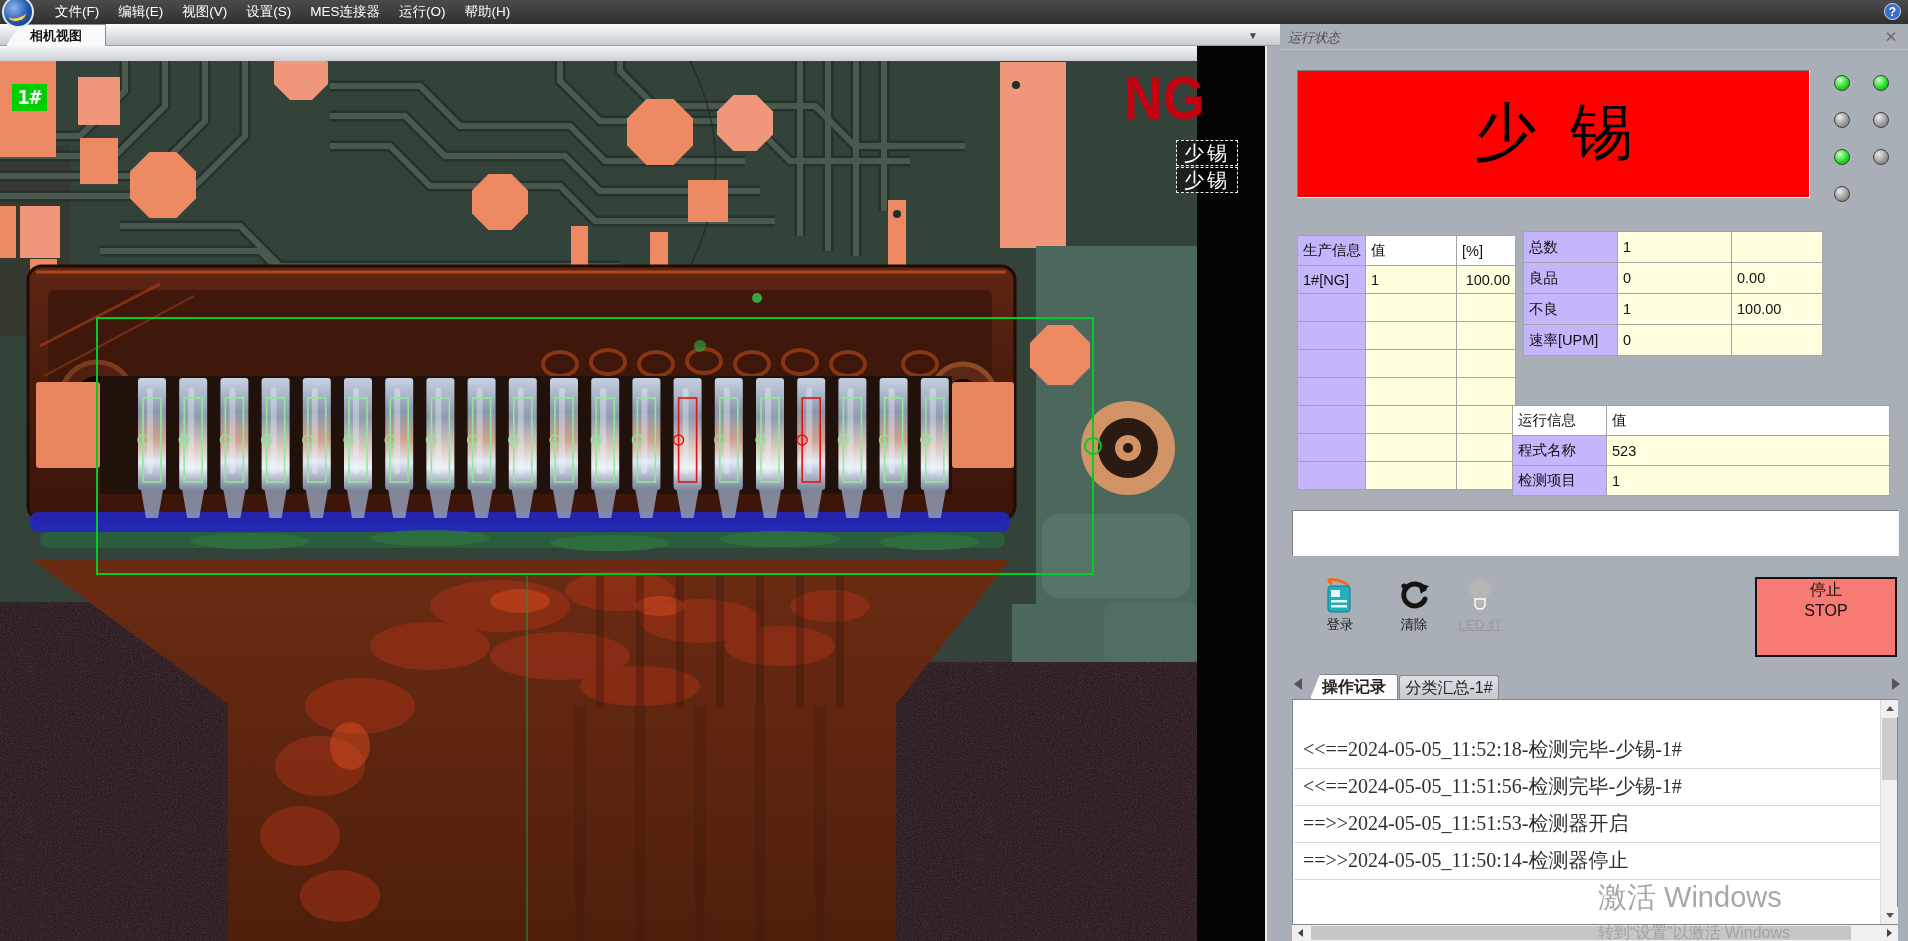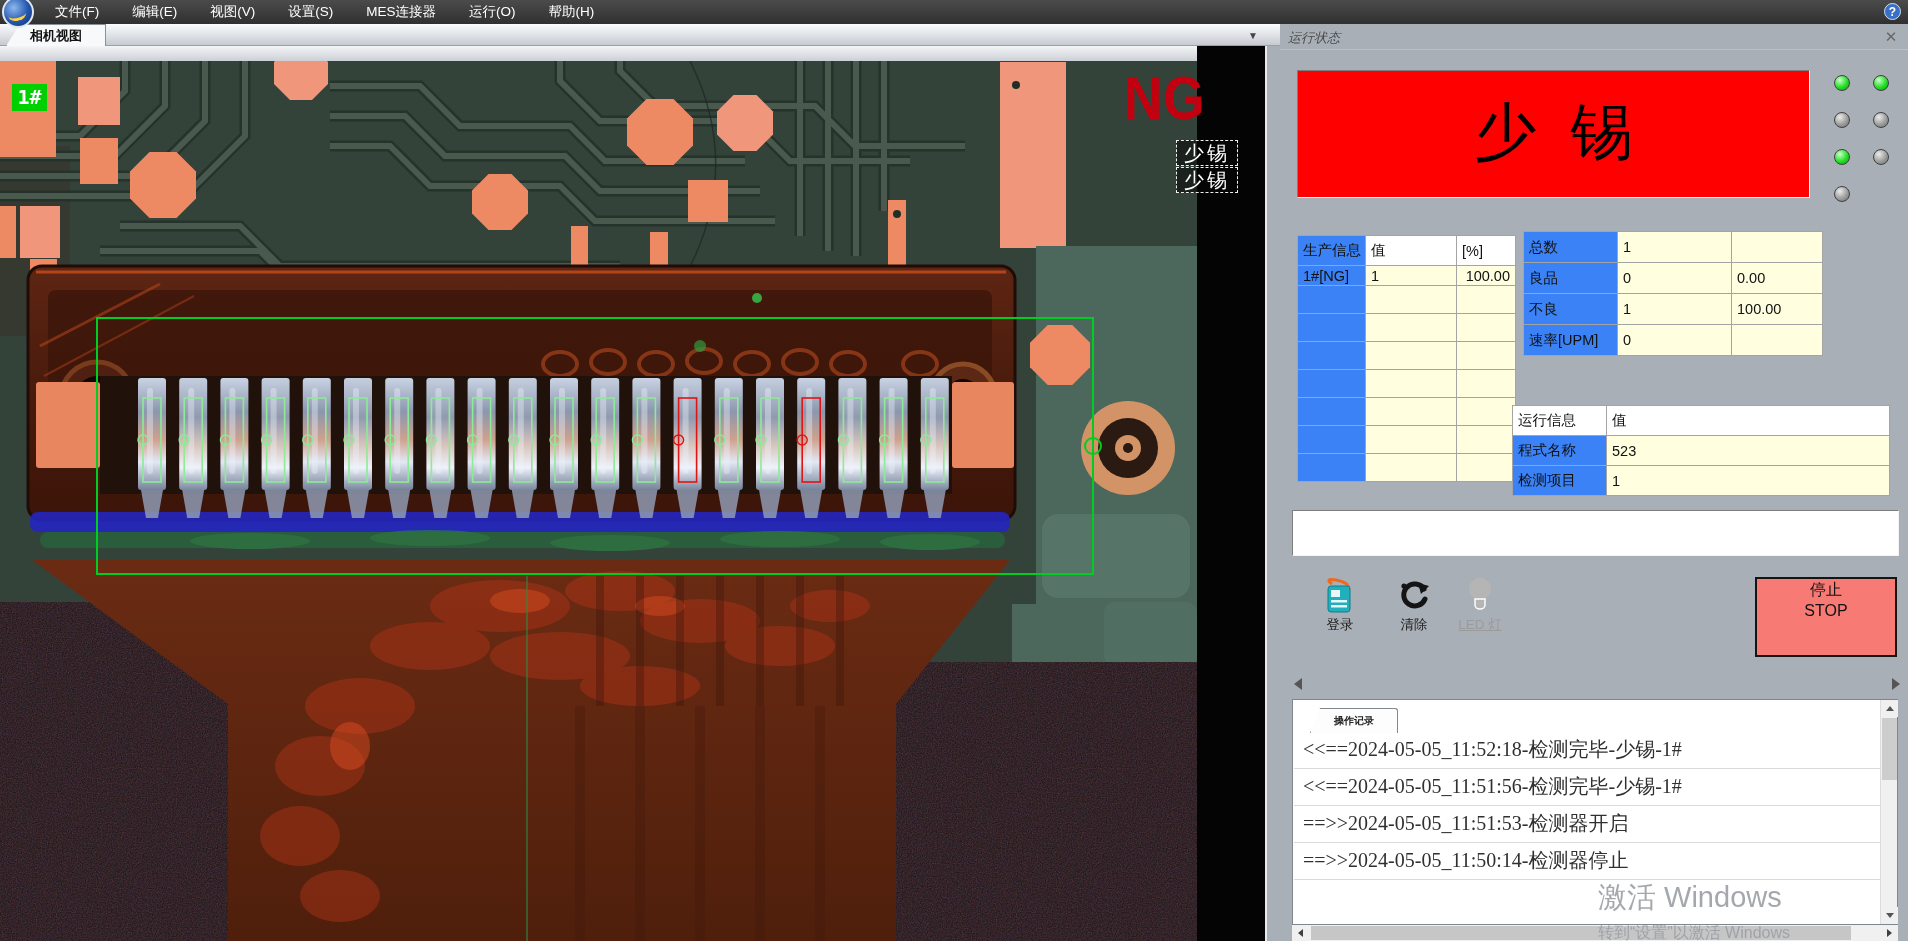--- a/index.html
+++ b/index.html
@@ -6,21 +6,21 @@
   #app{position:relative;width:1908px;height:941px;overflow:hidden;
        font-family:"Liberation Sans","DejaVu Sans",sans-serif;-webkit-font-smoothing:antialiased;}
   
   .menu-bar{position:absolute;left:0;top:0;width:1908px;height:24px;
     background:linear-gradient(#4b4b4b,#303030);display:flex;align-items:center;z-index:30;}
   .logo{position:absolute;left:2px;top:-4px;width:32px;height:32px;border-radius:50%;
     background:radial-gradient(circle at 35% 35%,#8db9ec,#2456b0 55%,#122f6b);
     border:2px solid #dfe7f2;box-sizing:border-box;z-index:40;}
   .logo::after{content:"";position:absolute;left:4px;top:10px;width:18px;height:10px;
     border-bottom:3px solid #ffd23f;border-radius:50%;transform:rotate(-12deg);}
-  .menu-items{display:flex;gap:27px;margin-left:52px;}
+  .menu-items{display:flex;gap:13px;margin-left:52px;}
   .menu-item{color:#fff;font-size:13.5px;padding:0 3px;cursor:default;}
   .help-icon{position:absolute;right:7px;top:3px;width:17px;height:17px;border-radius:50%;
     background:radial-gradient(circle at 35% 30%,#bcd6f5,#3a6fc8 60%,#1d4globalc);background-color:#3a6fc8;
     color:#fff;font-size:12px;font-weight:bold;text-align:center;line-height:17px;border:1px solid #cfe0f5;box-sizing:border-box;}
   
   .tab-bar{position:absolute;left:0;top:24px;width:1280px;height:22px;
     background:linear-gradient(#fbfcfd,#c6cad1);border-bottom:1px solid #9aa0a8;box-sizing:border-box;z-index:20;}
   .cam-tab{position:absolute;left:6px;top:0;height:22px;width:100px;background:#f8f9fb;
     border:1px solid #8a9098;border-bottom:none;box-sizing:border-box;
     clip-path:polygon(14px 0,100% 0,100% 100%,0 100%);
@@ -52,21 +52,21 @@
     color:#000;font-family:"Liberation Serif","DejaVu Serif",serif;font-size:62px;
     text-align:center;line-height:122px;letter-spacing:34px;text-indent:34px;}
   .ind{position:absolute;width:16px;height:16px;border-radius:50%;border:1px solid #404040;box-sizing:border-box;}
   .ind.green{background:radial-gradient(circle at 35% 30%,#ccffcc,#23df23 55%,#0b9c0b);}
   .ind.gray{background:radial-gradient(circle at 35% 30%,#ececec,#9d9d9d 55%,#6e6e6e);}
   
   table.grid{border-collapse:collapse;position:absolute;table-layout:fixed;
     font-size:14.5px;color:#111;background:#fff;}
   table.grid td,table.grid th{border:1px solid #a4a4a4;padding:0 5px;font-weight:normal;
     text-align:left;overflow:hidden;white-space:nowrap;}
-  .cell-gray{background:#3b82f6;}
+  .cell-gray{background:#c4b5fd;}
   .cell-val{background:#ffffe0;}
   .cell-white{background:#ffffff;}
   .tr-r{text-align:right !important;}
   
   .msg-box{position:absolute;left:12px;top:486px;width:607px;height:46px;background:#fff;
     border:1px solid;border-color:#7e7e7e #f2f2f2 #f2f2f2 #7e7e7e;box-sizing:border-box;}
   
   .act-btn{position:absolute;top:551px;width:64px;height:72px;text-align:center;cursor:default;}
   .act-btn .icon{height:40px;display:flex;align-items:center;justify-content:center;}
   .act-btn .lbl{font-size:13.5px;color:#222;margin-top:1px;}
@@ -74,21 +74,21 @@
   .stop-btn{position:absolute;left:475px;top:553px;width:142px;height:80px;background:#f87a74;
     border:2px solid #141414;box-sizing:border-box;color:#111;font-size:16px;text-align:center;
     line-height:21px;cursor:default;}
   
   .log-tabs{position:absolute;left:0;top:648px;width:100%;height:27px;}
   .tab-arrow{position:absolute;top:6px;width:0;height:0;border-top:6px solid transparent;
     border-bottom:6px solid transparent;}
   .tab-arrow.left{left:14px;border-right:8px solid #555;}
   .tab-arrow.right{right:8px;border-left:8px solid #555;}
   .log-tab{position:absolute;height:25px;box-sizing:border-box;border:1px solid #82888f;
-    border-bottom:none;border-radius:3px 3px 0 0;font-size:10px;text-align:center;line-height:24px;color:#222;margin-top:34px;}
+    border-bottom:none;border-radius:3px 3px 0 0;font-size:16px;text-align:center;line-height:24px;color:#222;}
   .log-tab.active{left:30px;top:2px;width:88px;background:#fdfdfd;font-weight:bold;
     clip-path:polygon(10px 0,100% 0,100% 100%,0 100%);z-index:2;}
   .log-tab.inactive{left:119px;top:3px;width:100px;background:linear-gradient(#dfe2e7,#c2c6cd);}
   
   .log-box{position:absolute;left:12px;top:675px;width:606px;height:226px;background:#fff;
     border:1px solid #7e868e;box-sizing:border-box;}
   .log-entries{position:absolute;left:1px;top:0;right:17px;bottom:0;overflow:hidden;padding-top:32px;}
   .log-entry{height:36px;line-height:34px;border-bottom:1px solid #dadada;padding-left:9px;
     font-family:"Liberation Serif","DejaVu Serif",serif;font-size:20px;color:#303030;white-space:nowrap;}
   .vsb{position:absolute;right:0;top:0;width:17px;height:100%;background:#f0f0f0;border-left:1px solid #dcdcdc;box-sizing:border-box;}
@@ -478,21 +478,21 @@
           <col style="width:68px">
           <col style="width:91px">
           <col style="width:59px">
         </colgroup>
       <tbody>
           <tr style="height:30px">
         <th class="cell-gray">生产信息</th>
         <th class="cell-white">值</th>
         <th class="cell-white">[%]</th>
       </tr>
-      <tr style="height:20px">
+      <tr style="height:28px">
         <td class="cell-gray">1#[NG]</td>
         <td class="cell-val">1</td>
         <td class="cell-val tr-r">100.00</td>
       </tr>
       <tr style="height:28px">
             <td class="cell-gray"></td>
             <td class="cell-val"></td>
             <td class="cell-val"></td>
           </tr>
       <tr style="height:28px">

